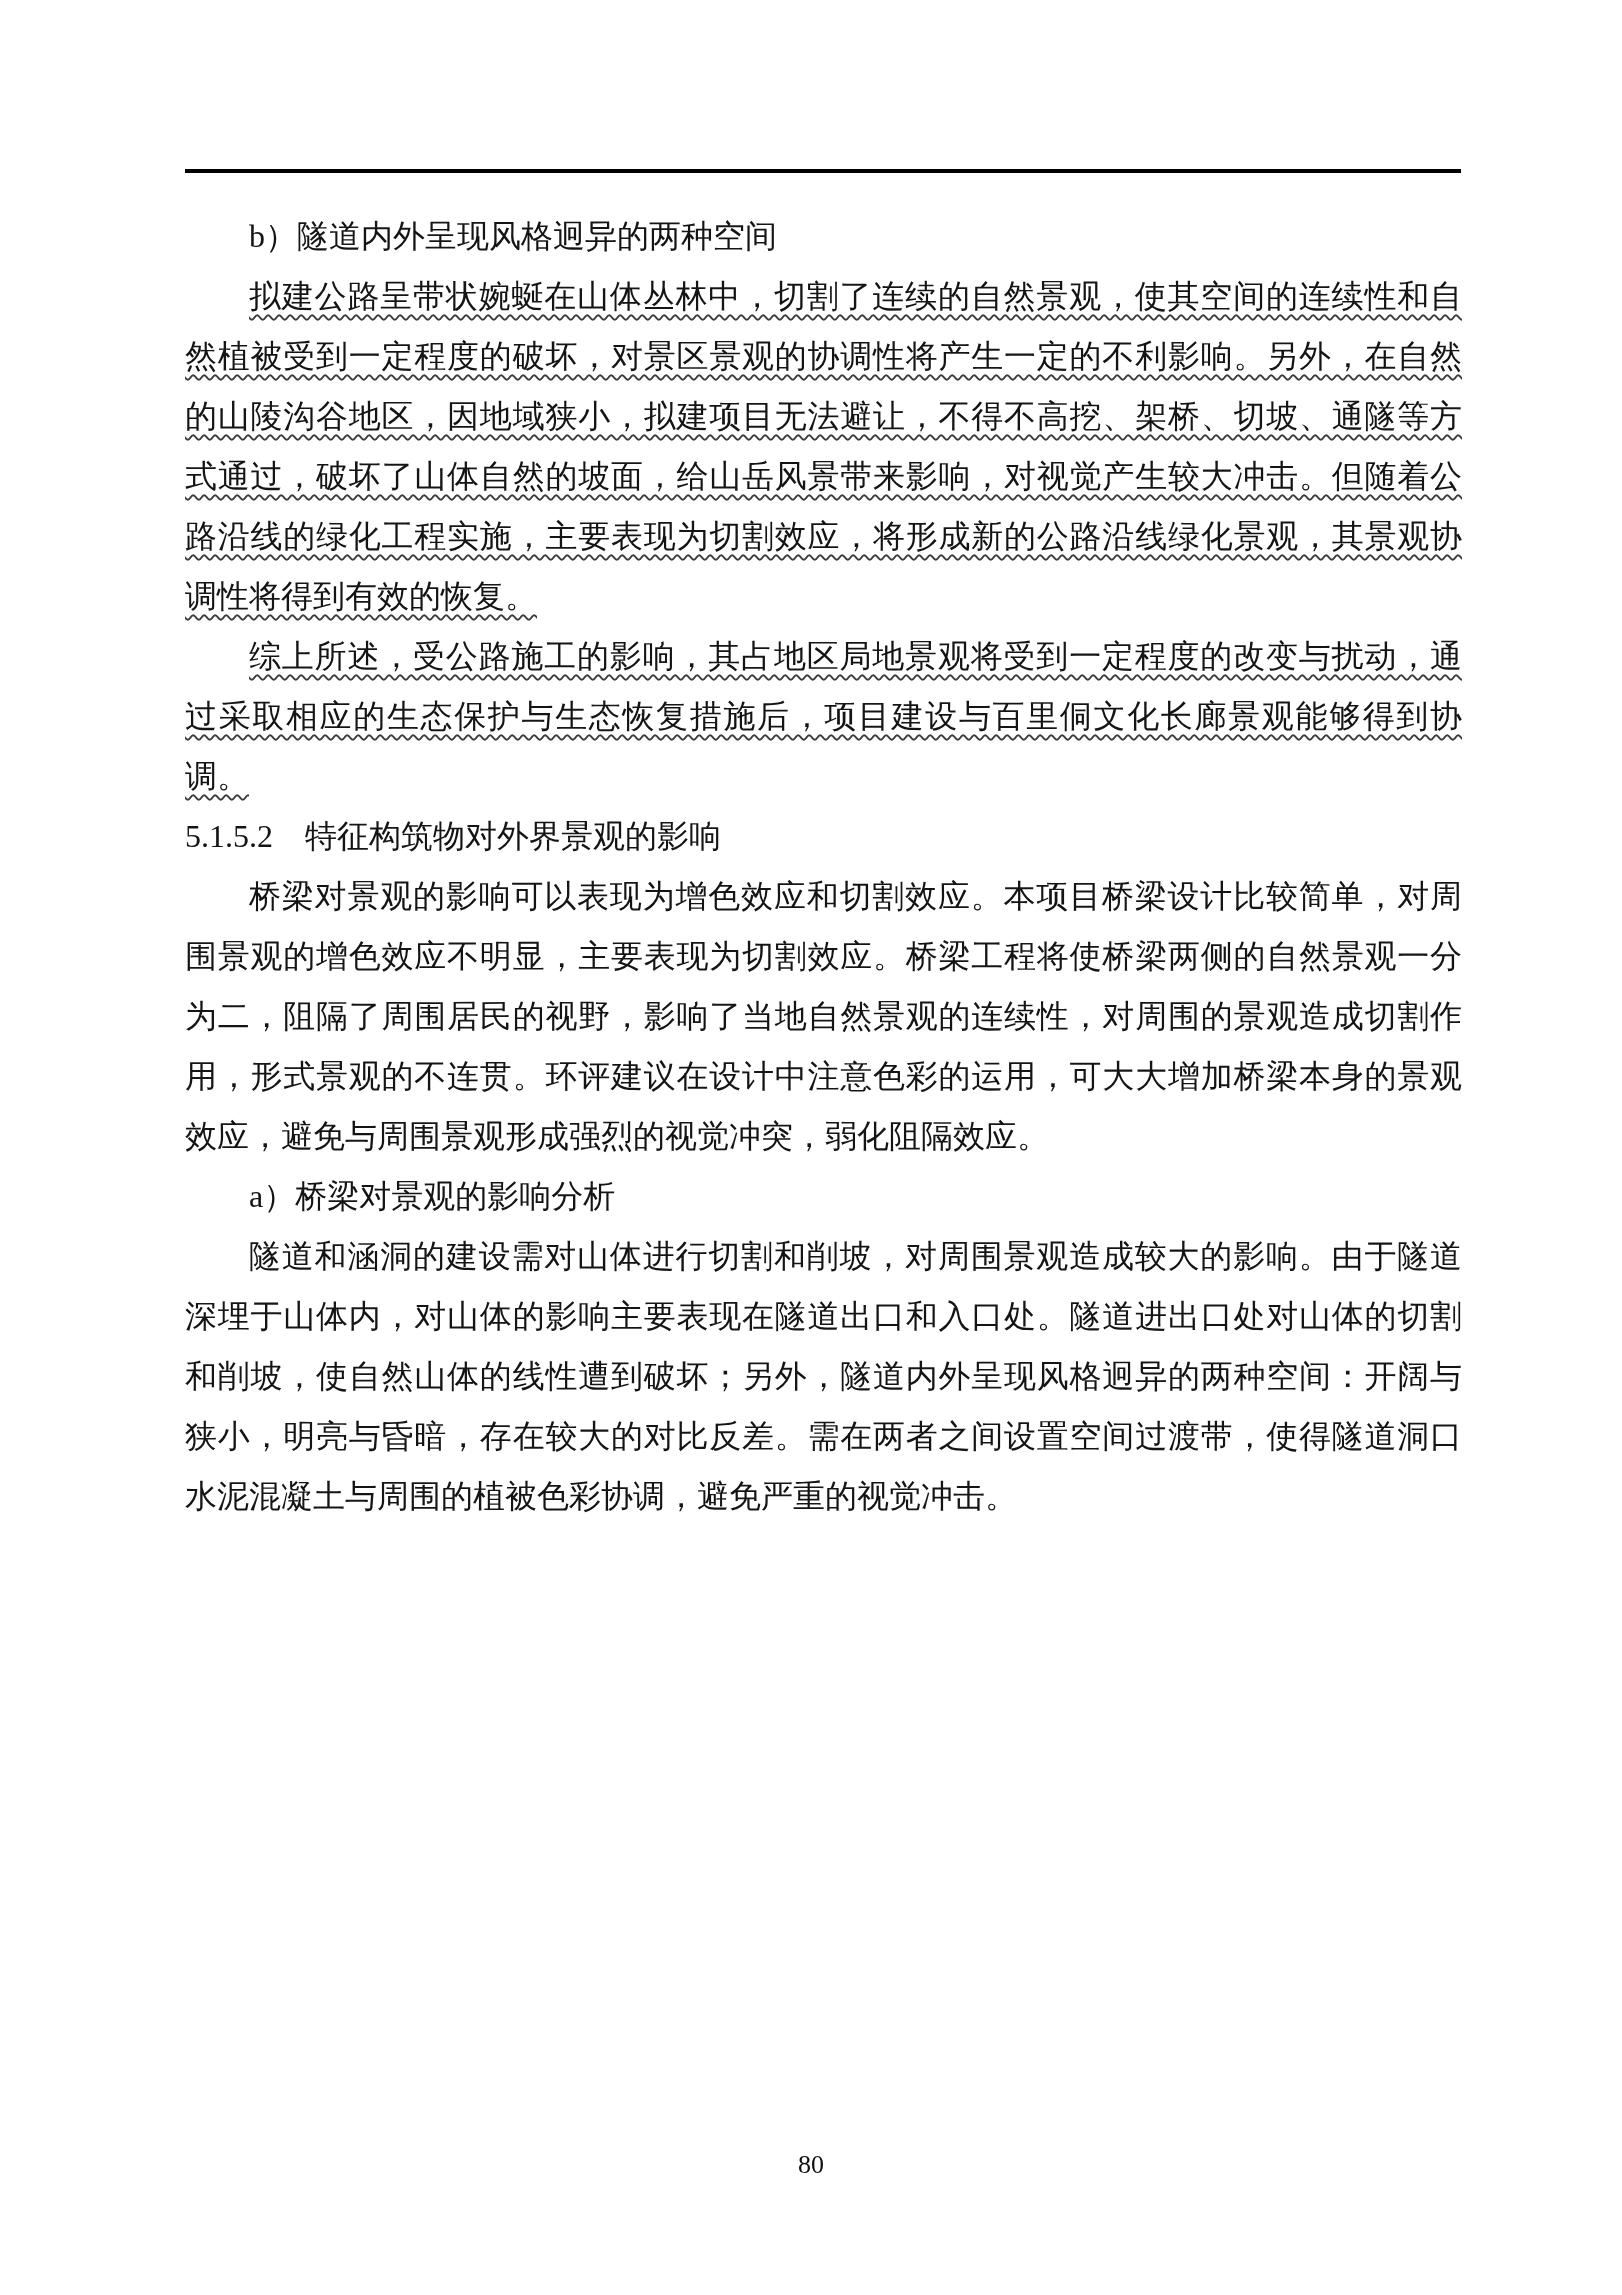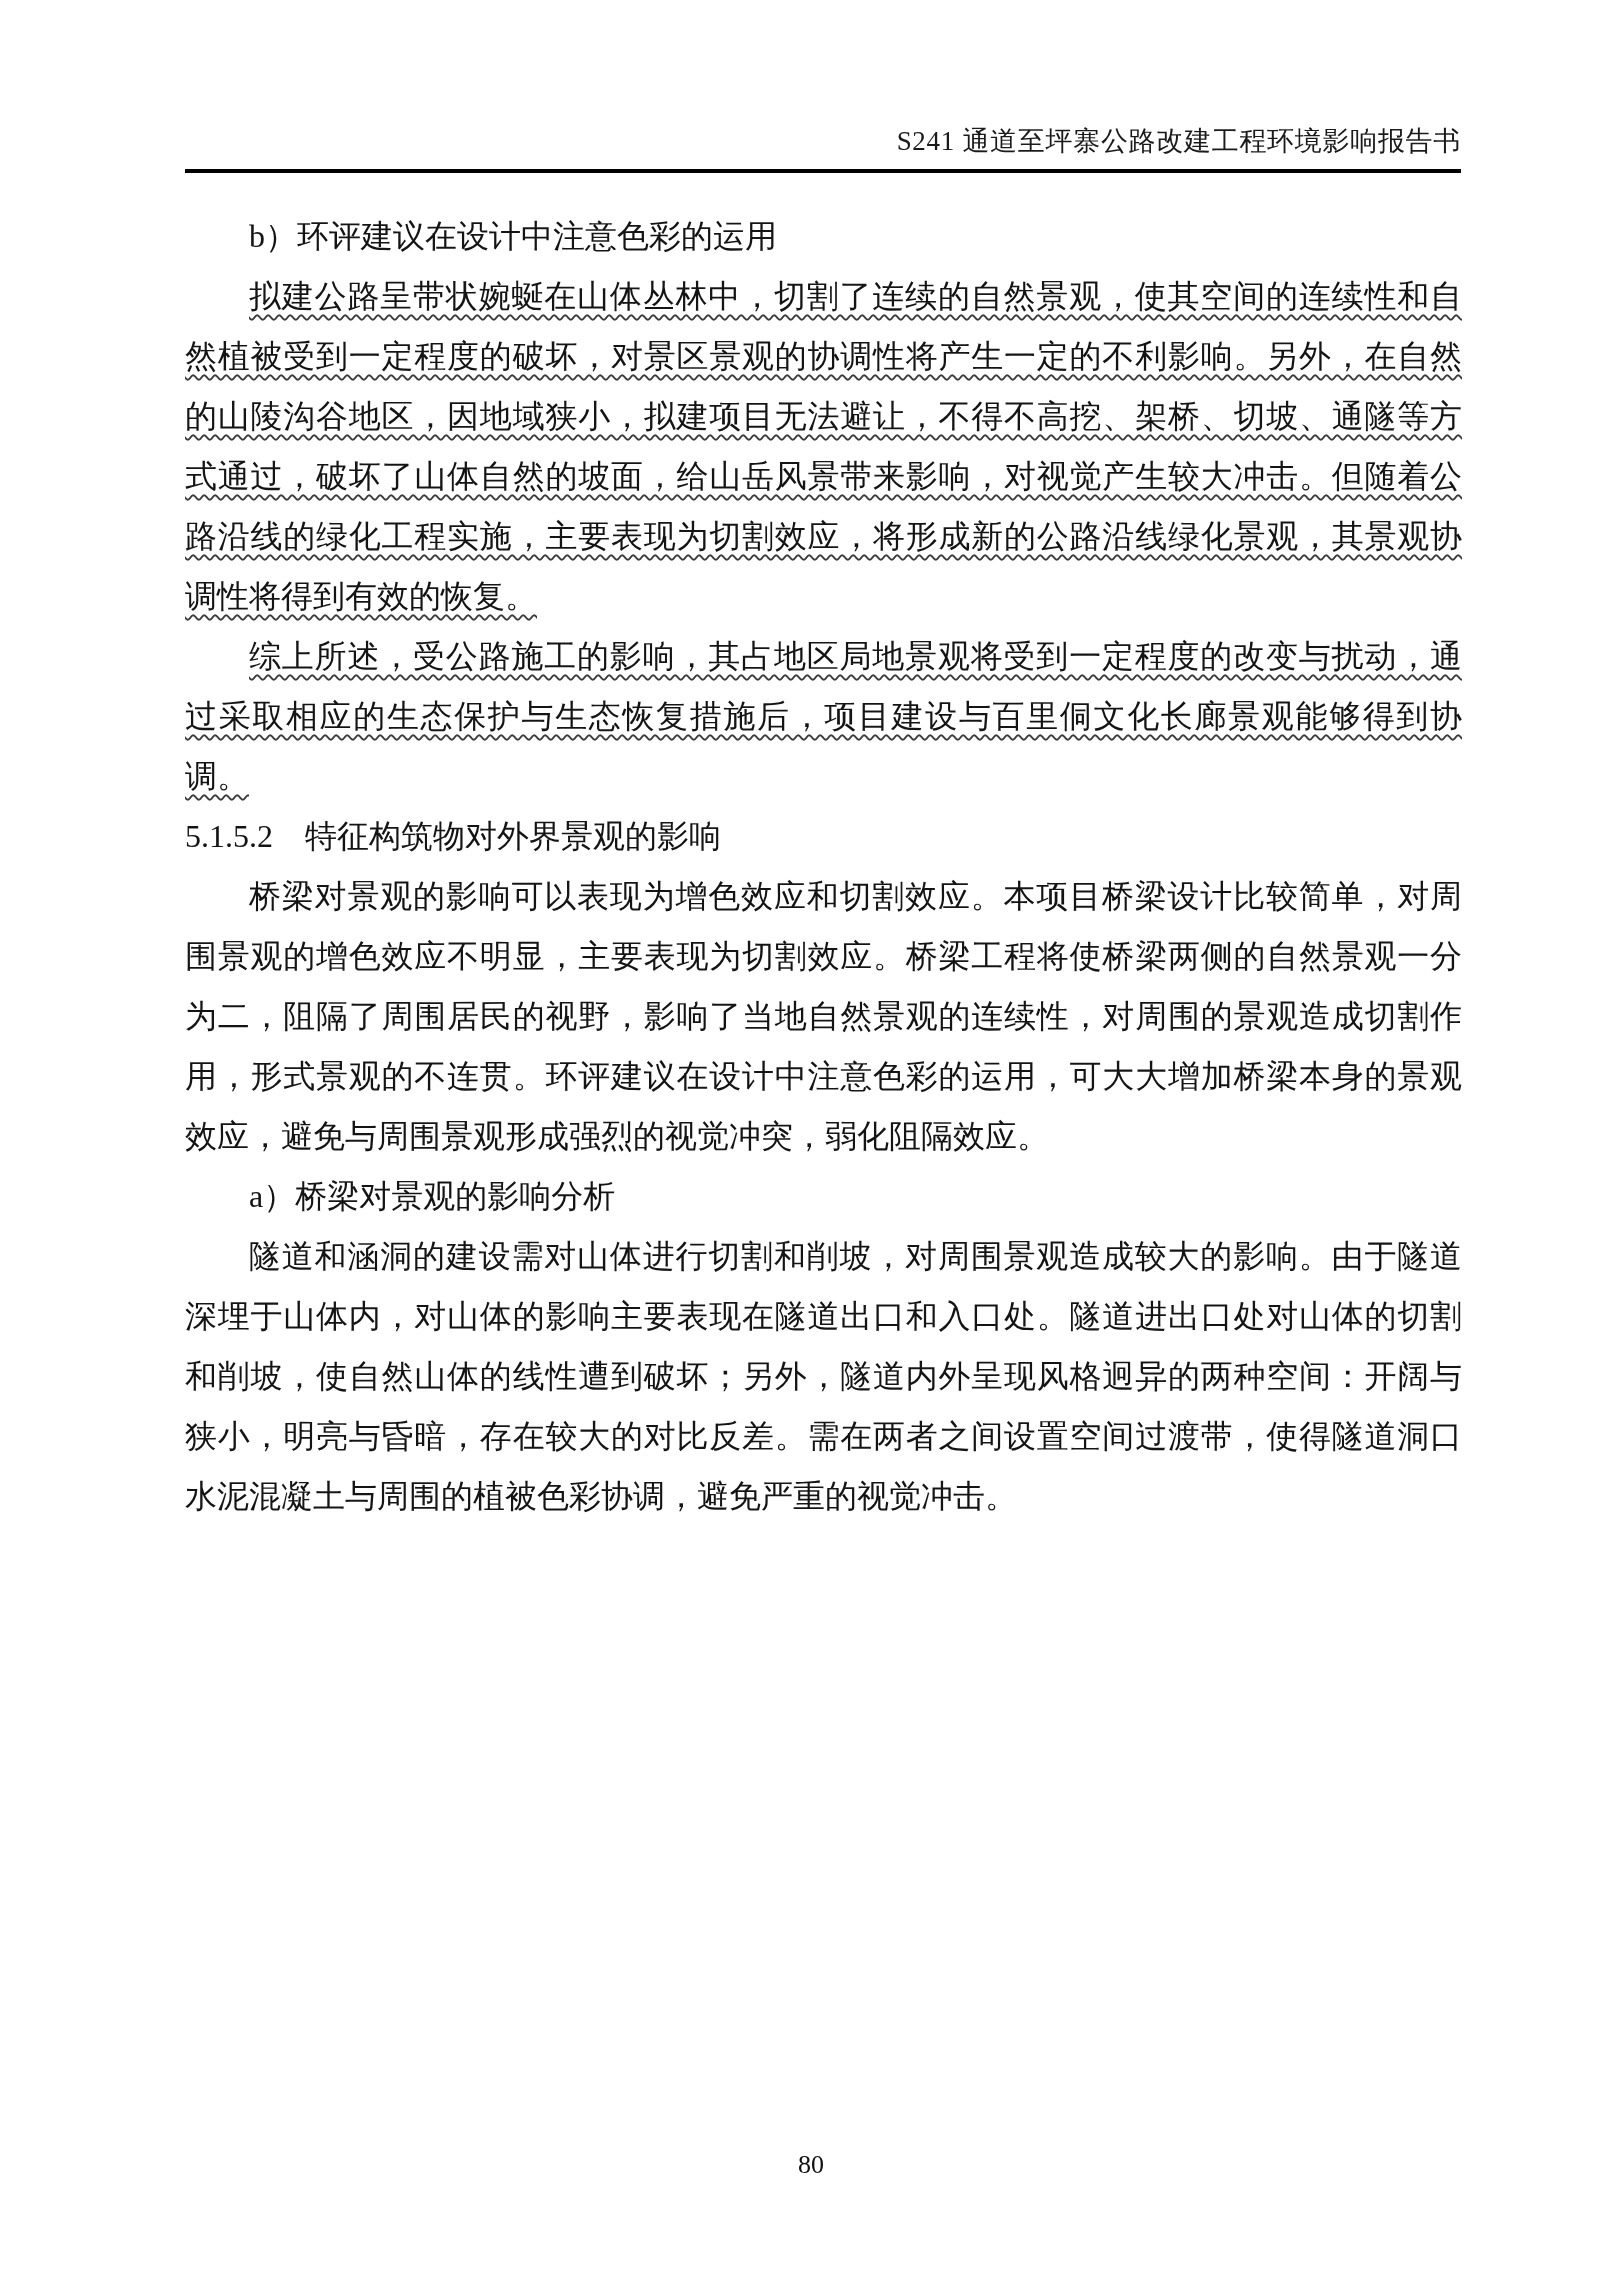--- a/index.html
+++ b/index.html
@@ -71,27 +71,26 @@
     text-align: center;
     font-size: 26px;
     color: #111111;
   }
 </style>
 </head>
 <body>
 
 <div class="page">
 
-  <div class="header-title">S241 通道至坪寨公路改建工程环境影响报告书</div>
 
   <div class="header-rule"></div>
 
   <main class="content">
 
-    <p class="indent2">b）环评建议在设计中注意色彩的运用</p>
+    <p class="indent2">b）隧道内外呈现风格迥异的两种空间</p>
 
     <p class="indent2 wavy">拟建公路呈带状婉蜒在山体丛林中，切割了连续的自然景观，使其空间的连续性和自然植被受到一定程度的破坏，对景区景观的协调性将产生一定的不利影响。另外，在自然的山陵沟谷地区，因地域狭小，拟建项目无法避让，不得不高挖、架桥、切坡、通隧等方式通过，破坏了山体自然的坡面，给山岳风景带来影响，对视觉产生较大冲击。但随着公路沿线的绿化工程实施，主要表现为切割效应，将形成新的公路沿线绿化景观，其景观协调性将得到有效的恢复。</p>
 
 
     <p class="indent2 wavy">综上所述，受公路施工的影响，其占地区局地景观将受到一定程度的改变与扰动，通过采取相应的生态保护与生态恢复措施后，项目建设与百里侗文化长廊景观能够得到协调。</p>
 
     <p class="section-heading">5.1.5.2　特征构筑物对外界景观的影响</p>
 
     <p class="indent2">桥梁对景观的影响可以表现为增色效应和切割效应。本项目桥梁设计比较简单，对周围景观的增色效应不明显，主要表现为切割效应。桥梁工程将使桥梁两侧的自然景观一分为二，阻隔了周围居民的视野，影响了当地自然景观的连续性，对周围的景观造成切割作用，形式景观的不连贯。环评建议在设计中注意色彩的运用，可大大增加桥梁本身的景观效应，避免与周围景观形成强烈的视觉冲突，弱化阻隔效应。</p>
 

